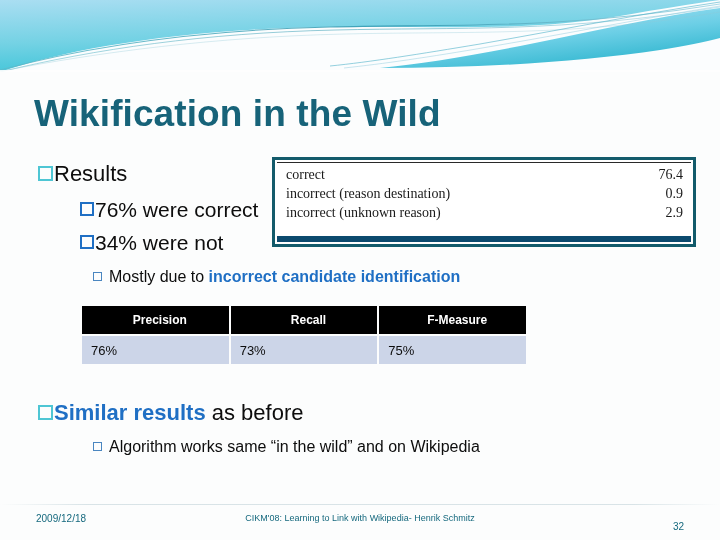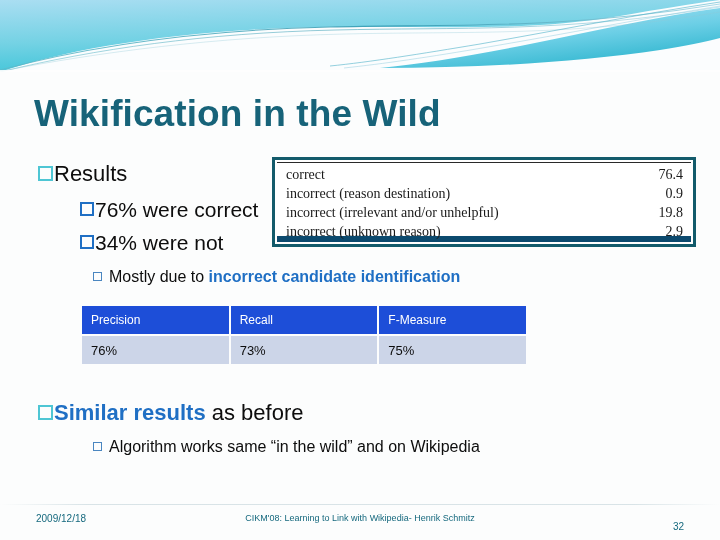--- a/index.html
+++ b/index.html
@@ -133,25 +133,25 @@
   .metrics {
     position: absolute;
     left: 80px;
     top: 304px;
     width: 448px;
     border-collapse: separate;
     border-spacing: 2px 2px;
     table-layout: fixed;
   }
   .metrics th {
-    background: #1d4ed8;
+    background: #000000;
     color: #ffffff;
     font-size: 12px;
-    font-weight: normal;
-    text-align: left;
+    font-weight: bold;
+    text-align: center;
     padding: 6px 0 6px 9px;
     height: 16px;
   }
   .metrics td {
     background: #ccd5e8;
     color: #0d0d0d;
     font-size: 13px;
     text-align: left;
     padding: 6px 0 6px 9px;
     height: 16px;
@@ -259,24 +259,20 @@
         <tbody>
           <tr>
             <td>correct</td>
             <td class="val">76.4</td>
           </tr>
           <tr>
             <td>incorrect (reason destination)</td>
             <td class="val">0.9</td>
           </tr>
           <tr>
-            <td>incorrect (irrelevant and/or unhelpful)</td>
-            <td class="val">19.8</td>
-          </tr>
-          <tr>
             <td>incorrect (unknown reason)</td>
             <td class="val">2.9</td>
           </tr>
         </tbody>
       </table>
     </div>
   </div>
 
   <table class="metrics">
     <thead>

